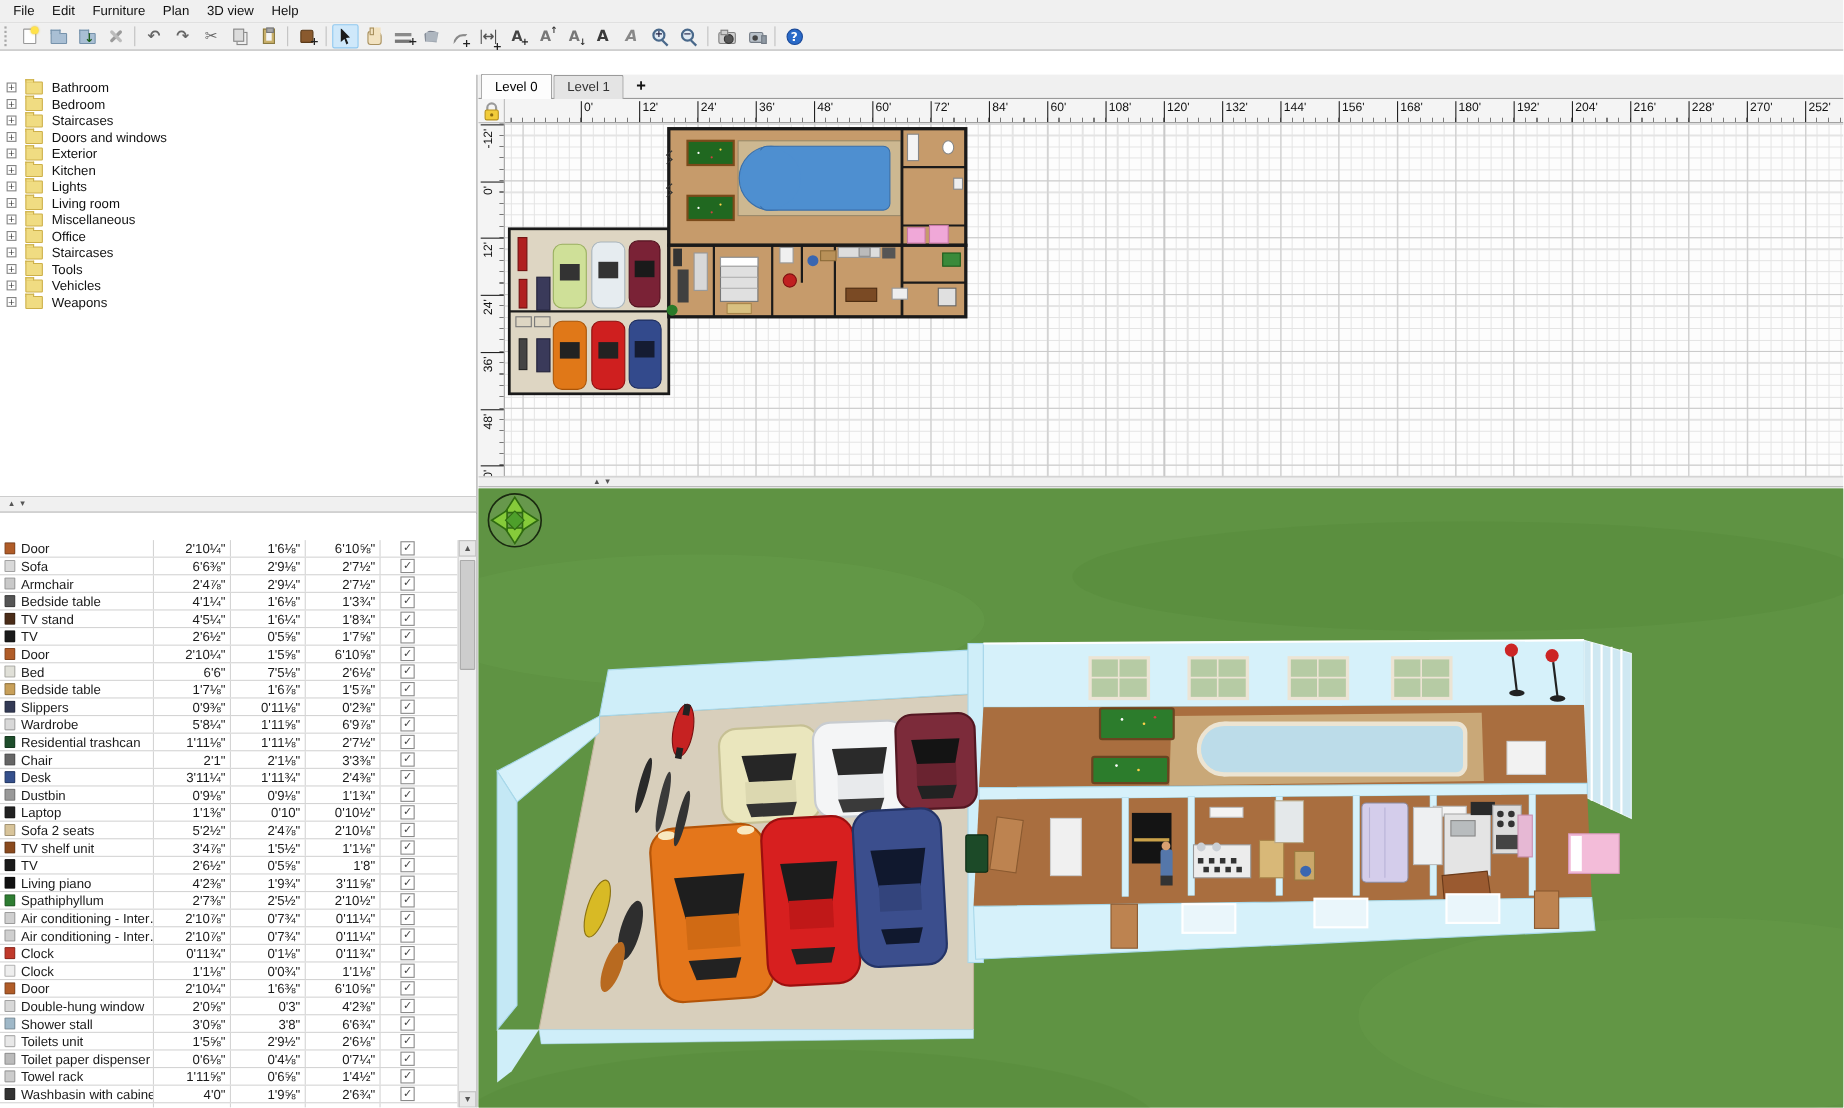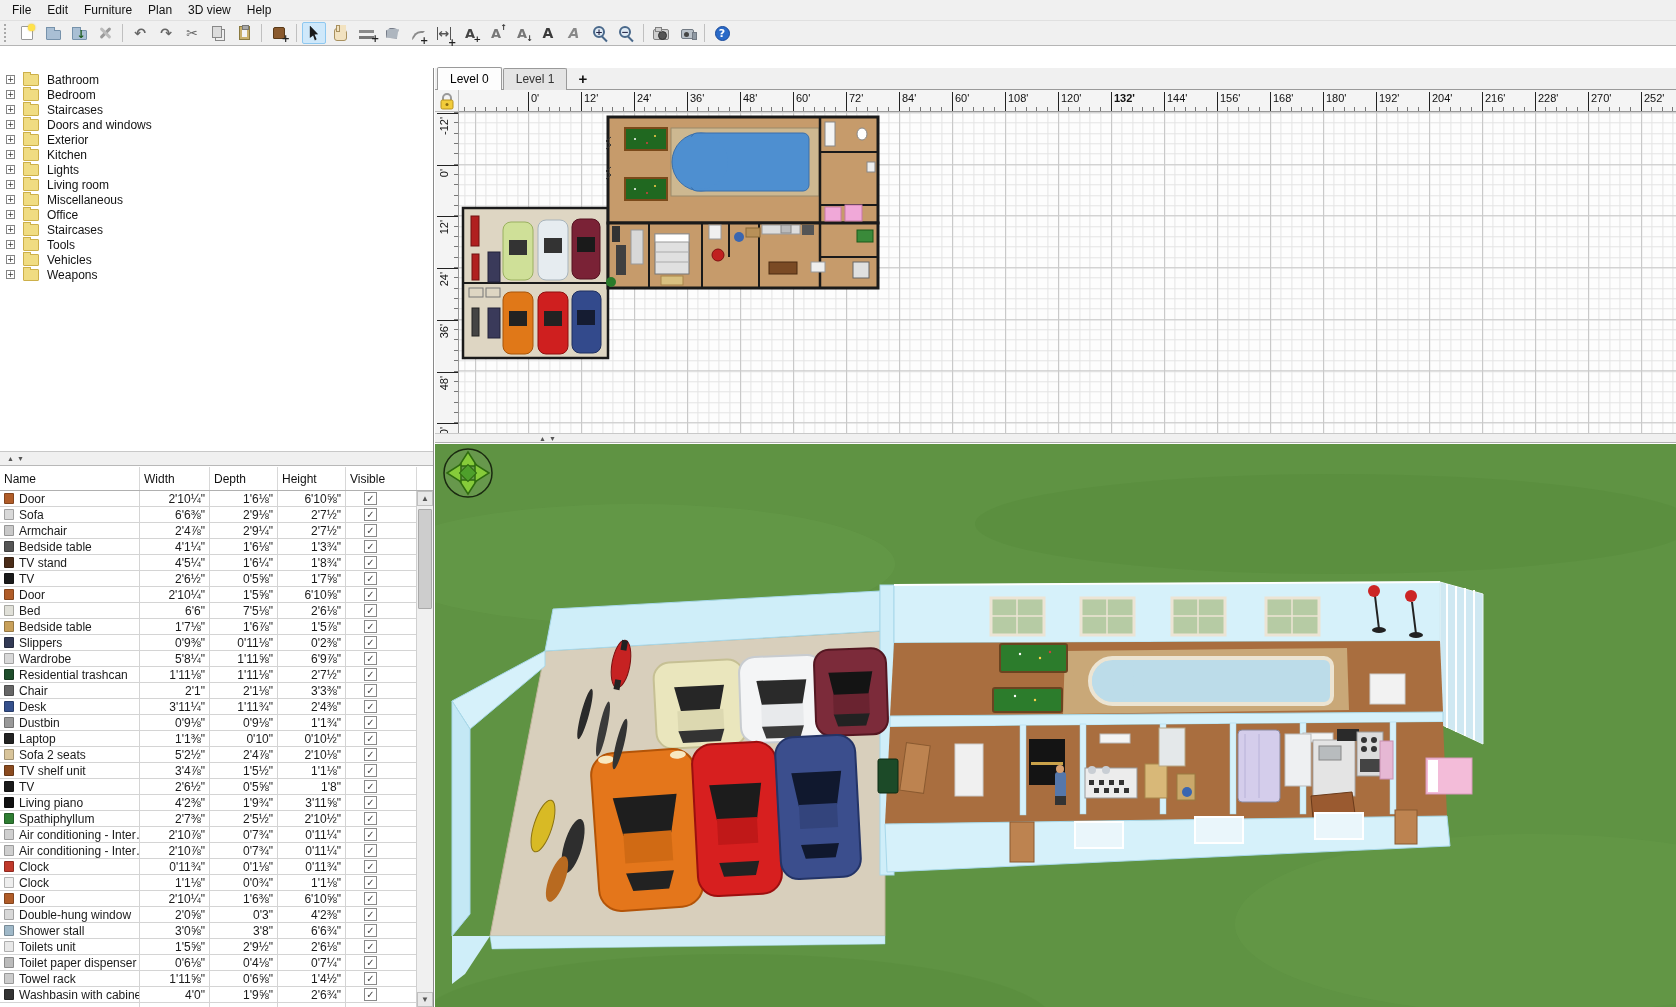--- a/index.html
+++ b/index.html
@@ -313,27 +313,20 @@
             <span class="expander">+</span>
             <span class="folder"></span>
             <span class="cat-label">Weapons</span>
           </div>
         </div>
       <div class="hdivider">
         <span class="divtri">▲</span>
         <span class="divtri">▼</span>
       </div>
       <div class="table-wrap">
-        <div class="thead" id="table-head">
-            <div class="th c-name">Name</div>
-            <div class="th c-width">Width</div>
-            <div class="th c-depth">Depth</div>
-            <div class="th c-height">Height</div>
-            <div class="th c-visible">Visible</div>
-          </div>
         <div class="tbody" id="table-body">
             <div class="tr">
               <div class="td c-name">
                 <span class="row-ic" style="background: rgb(176, 92, 40);"></span>
                 <span class="nm-text">Door</span>
               </div>
               <div class="td c-width num">2'10¼"</div>
               <div class="td c-depth num">1'6⅛"</div>
               <div class="td c-height num">6'10⅝"</div>
               <div class="td c-visible">
@@ -760,21 +753,21 @@
               <span class="hlab" style="left: 390px;">72'</span>
               <div class="htick" style="left: 440px;"></div>
               <span class="hlab" style="left: 443px;">84'</span>
               <div class="htick" style="left: 493px;"></div>
               <span class="hlab" style="left: 496px;">60'</span>
               <div class="htick" style="left: 546px;"></div>
               <span class="hlab" style="left: 549px;">108'</span>
               <div class="htick" style="left: 599px;"></div>
               <span class="hlab" style="left: 602px;">120'</span>
               <div class="htick" style="left: 652px;"></div>
-              <span class="hlab" style="left: 655px; font-weight: bold;">132'</span>
+              <span class="hlab" style="left: 655px;">132'</span>
               <div class="htick" style="left: 705px;"></div>
               <span class="hlab" style="left: 708px;">144'</span>
               <div class="htick" style="left: 758px;"></div>
               <span class="hlab" style="left: 761px;">156'</span>
               <div class="htick" style="left: 811px;"></div>
               <span class="hlab" style="left: 814px;">168'</span>
               <div class="htick" style="left: 864px;"></div>
               <span class="hlab" style="left: 867px;">180'</span>
               <div class="htick" style="left: 917px;"></div>
               <span class="hlab" style="left: 920px;">192'</span>

